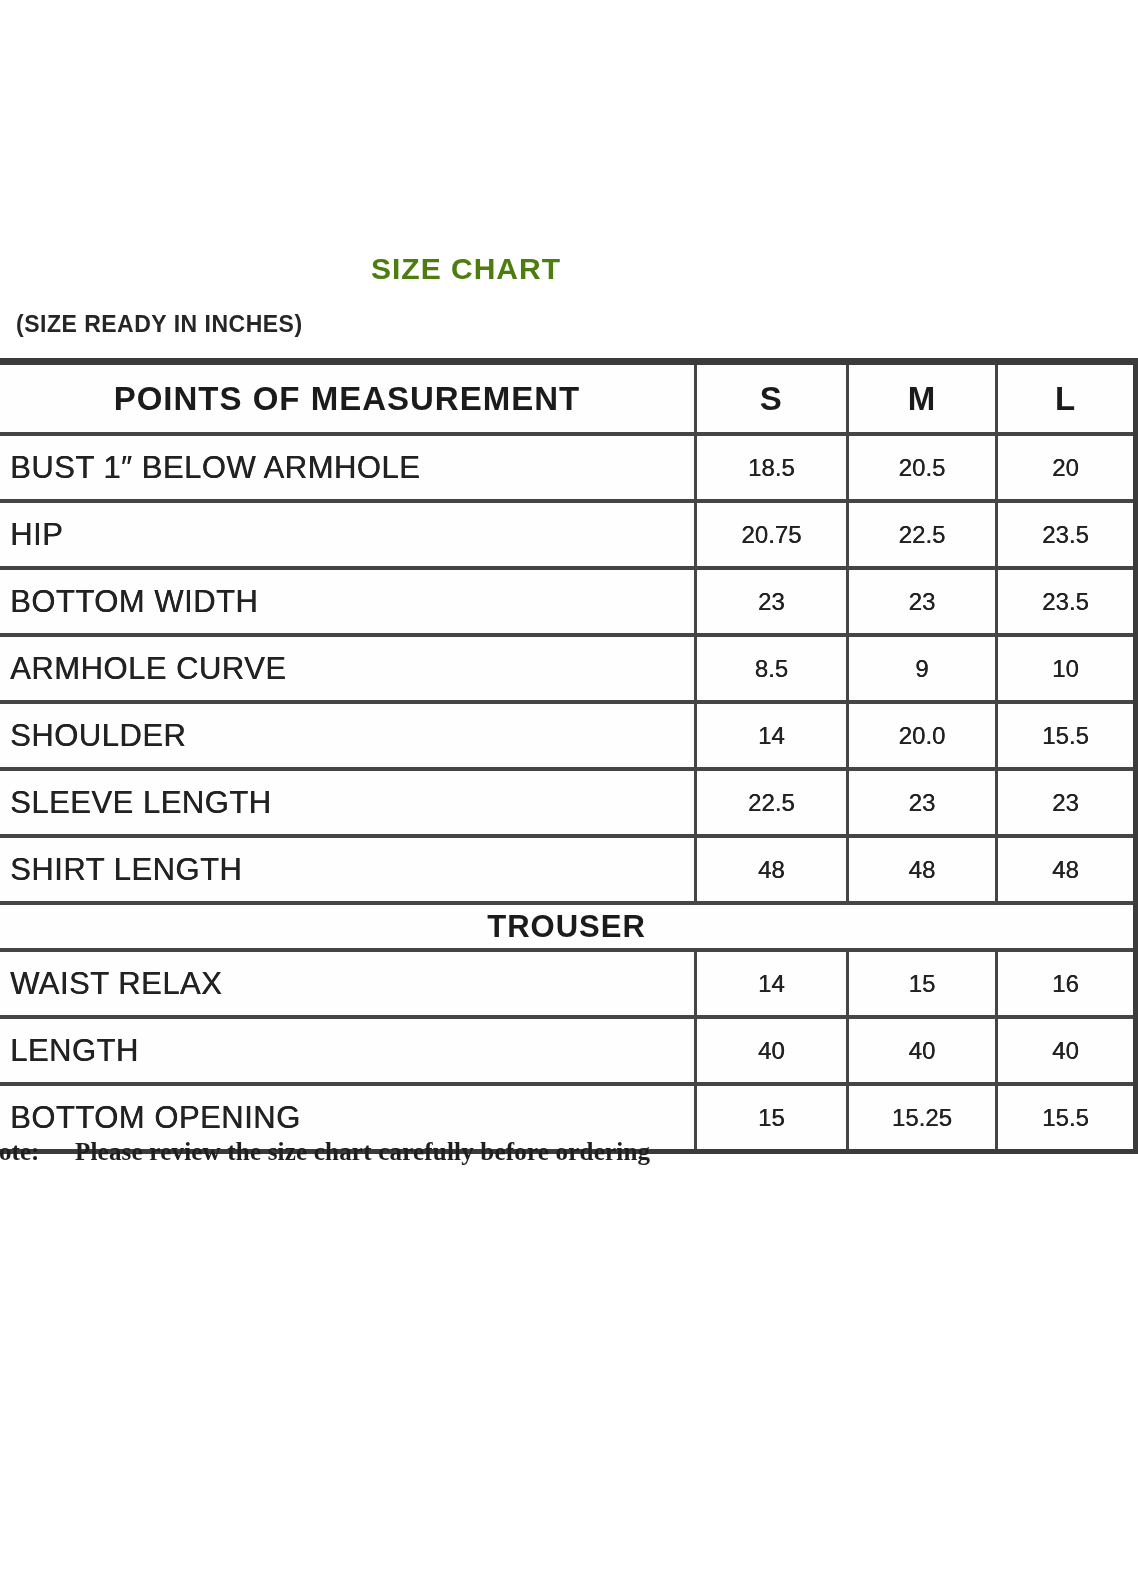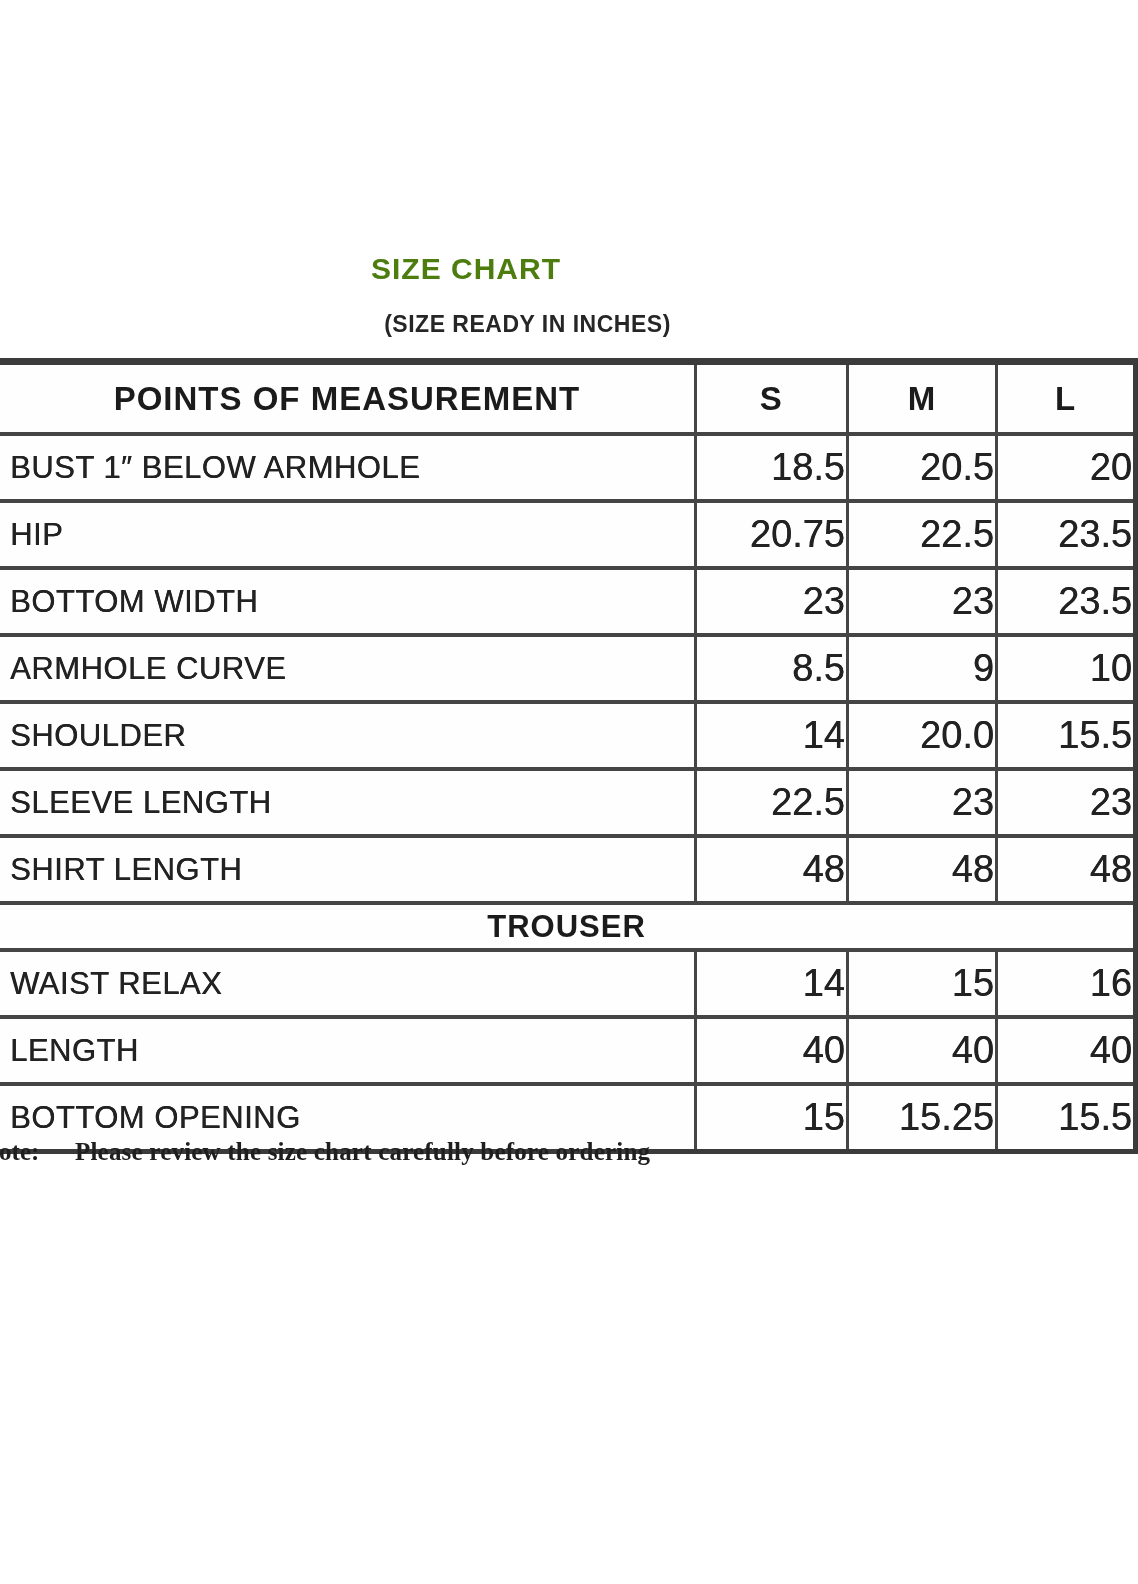--- a/index.html
+++ b/index.html
@@ -19,23 +19,23 @@
     width: 932px;
     text-align: center;
     font-size: 30px;
     font-weight: bold;
     letter-spacing: 1px;
     color: #4d7c0f;
   }
   .subtitle {
     position: absolute;
     top: 311px;
-    left: 6px;
+    left: 16px;
     width: 1043px;
-    text-align: center;
+    text-align: left;
     font-size: 23px;
     font-weight: bold;
     letter-spacing: 0.5px;
     color: #262626;
   }
   table.size-table {
     position: absolute;
     top: 358px;
     left: -6px;
     width: 1144px;
@@ -69,22 +69,22 @@
     height: 61px;
     font-size: 31px;
     text-align: left;
     padding-left: 10px;
     letter-spacing: 0.5px;
     text-shadow: 0.4px 0 0 currentColor;
     color: #222222;
   }
   td.value-cell {
     height: 61px;
-    font-size: 38px;
-    text-align: right;
+    font-size: 24px;
+    text-align: center;
     text-shadow: 0.4px 0 0 currentColor;
     color: #222222;
   }
   td.section-cell {
     height: 41px;
     font-size: 31px;
     font-weight: bold;
     text-align: center;
     letter-spacing: 1px;
     color: #1b1b1b;

